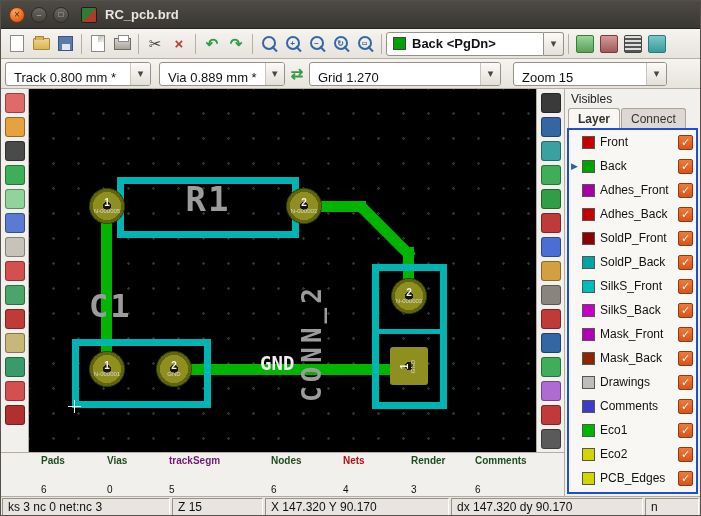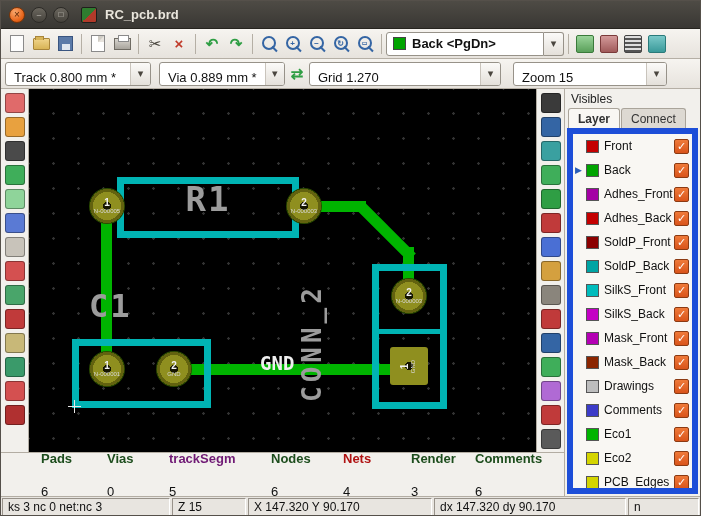--- a/index.html
+++ b/index.html
@@ -80,30 +80,30 @@
   .crosshair { position:absolute; left:39px; top:311px; width:13px; height:13px; }
   .crosshair::before { content:""; position:absolute; left:0; top:6px; width:13px; height:1px; background:#e8e8e8; }
   .crosshair::after { content:""; position:absolute; left:6px; top:0; width:1px; height:13px; background:#e8e8e8; }
 
   
   .visibles { width:137px; background:#f2f0ec; border-left:1px solid #b3ada3; display:flex; flex-direction:column; }
   .vis-title { font-size:12px; color:#222; padding:3px 6px 2px; }
   .tabs { display:flex; padding:0 3px; gap:1px; }
   .tab { font-size:12px; padding:3px 9px 2px; border:1px solid #aaa49a; border-bottom:none; border-radius:3px 3px 0 0; background:#ddd9d2; color:#333; cursor:pointer; }
   .tab.active { background:#f9f7f3; font-weight:bold; }
-  .layer-list { flex:1; margin:0 2px 2px; border:6px solid #1d4ed8; background:#f9f7f3; overflow:hidden; }
+  .layer-list { flex:1; margin:0 2px 2px; border:2px solid #1d4ed8; background:#f9f7f3; overflow:hidden; }
   .lrow { display:flex; align-items:center; height:24px; padding:0 3px 0 2px; cursor:pointer; }
   .lrow .arrow { width:11px; flex:0 0 11px; font-size:9px; color:#2a5db8; line-height:11px; }
   .lrow .sw { width:13px; height:13px; flex:0 0 13px; border:1px solid #555; margin-right:5px; }
   .lrow .lname { flex:1; font-size:12px; color:#111; white-space:nowrap; overflow:hidden; }
   .lrow .cb { width:15px; height:15px; flex:0 0 15px; background:linear-gradient(#ef7a3a,#d9541a); border:1px solid #8c3a12; border-radius:2px; color:#fff; font-size:11px; line-height:13px; text-align:center; }
 
   
   .status1 { height:44px; flex:0 0 44px; background:#f2f0ec; border-top:1px solid #b3ada3; display:flex; padding-left:40px; align-items:center; }
-  .scol { display:flex; flex-direction:column; gap:18px; font-size:13px;justify-content:center; }
+  .scol { display:flex; flex-direction:column; gap:18px; font-size:10px;justify-content:center; }
   .scol .lab { font-weight:bold; }
   .scol .val { color:#111; }
   .status2 { height:21px; flex:0 0 21px; background:#e8e5e0; border-top:1px solid #b3ada3; display:flex; }
   .sfield { border:1px solid; border-color:#98928a #ffffff #ffffff #98928a; margin:1px; display:flex; align-items:center; padding:0 5px; font-size:12px; color:#111; white-space:nowrap; overflow:hidden; }
 </style>
 </head>
 <body>
 
 <div class="app">
 
@@ -433,19 +433,19 @@
           <span class="sw" style="background: rgb(212, 212, 0);"></span>
           <span class="lname">PCB_Edges</span>
           <span class="cb">✓</span>
         </div>
       </div>
     </div>
   </div>
 
   <div class="status2">
     <span class="sfield" style="width:168px">ks 3 nc 0  net:nc 3</span>
-    <span class="sfield" style="width:74px">Z 15</span>
+    <span class="sfield" style="width:91px">Z 15</span>
     <span class="sfield" style="width:184px">X 147.320 Y 90.170</span>
     <span class="sfield" style="width:192px">dx 147.320 dy 90.170</span>
     <span class="sfield" style="flex:1">n</span>
   </div>
 
 </div>
 
 </body></html>

